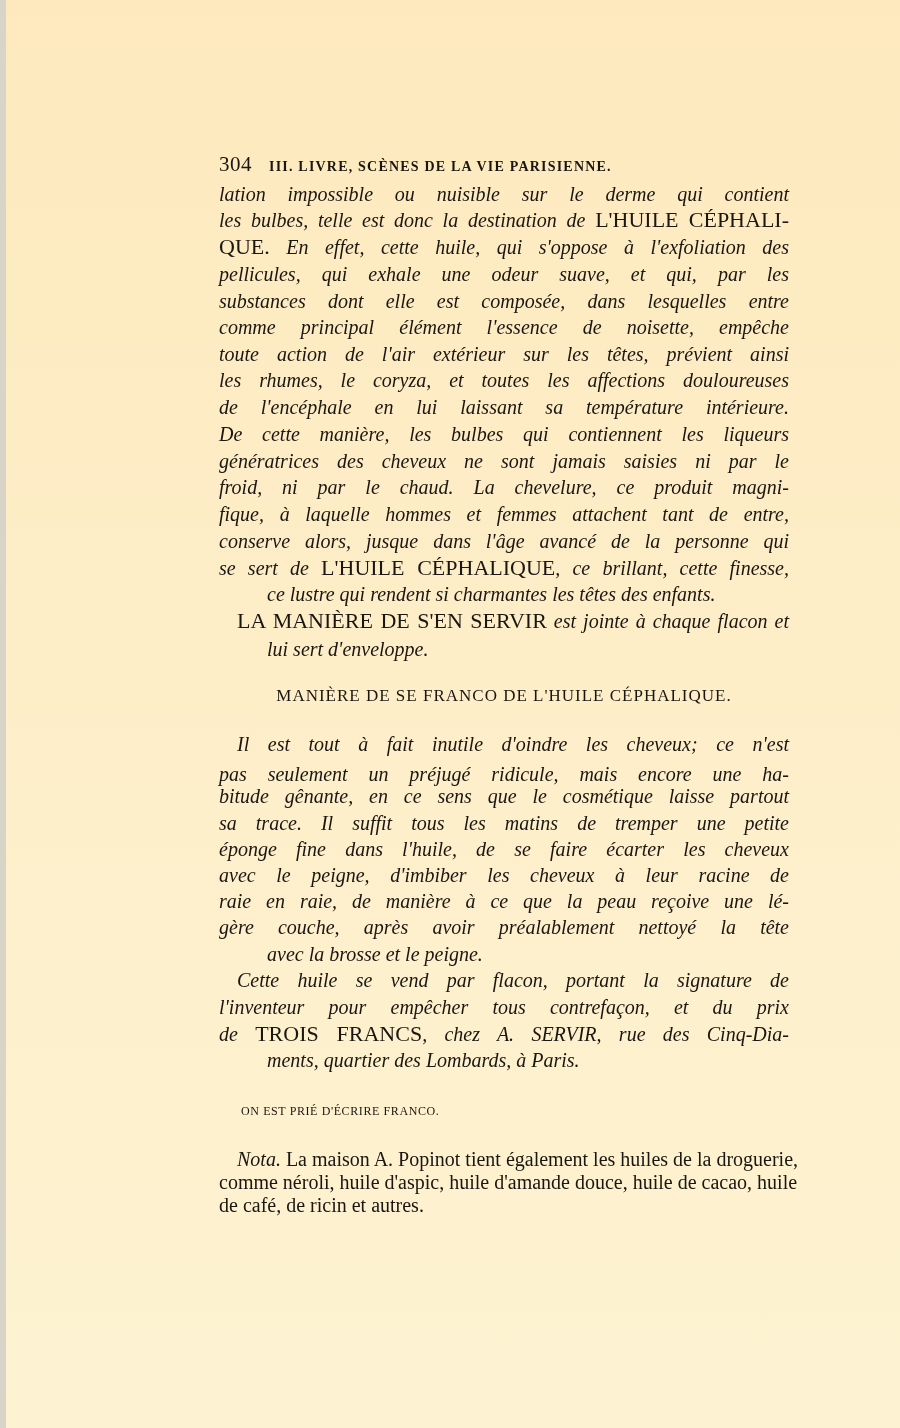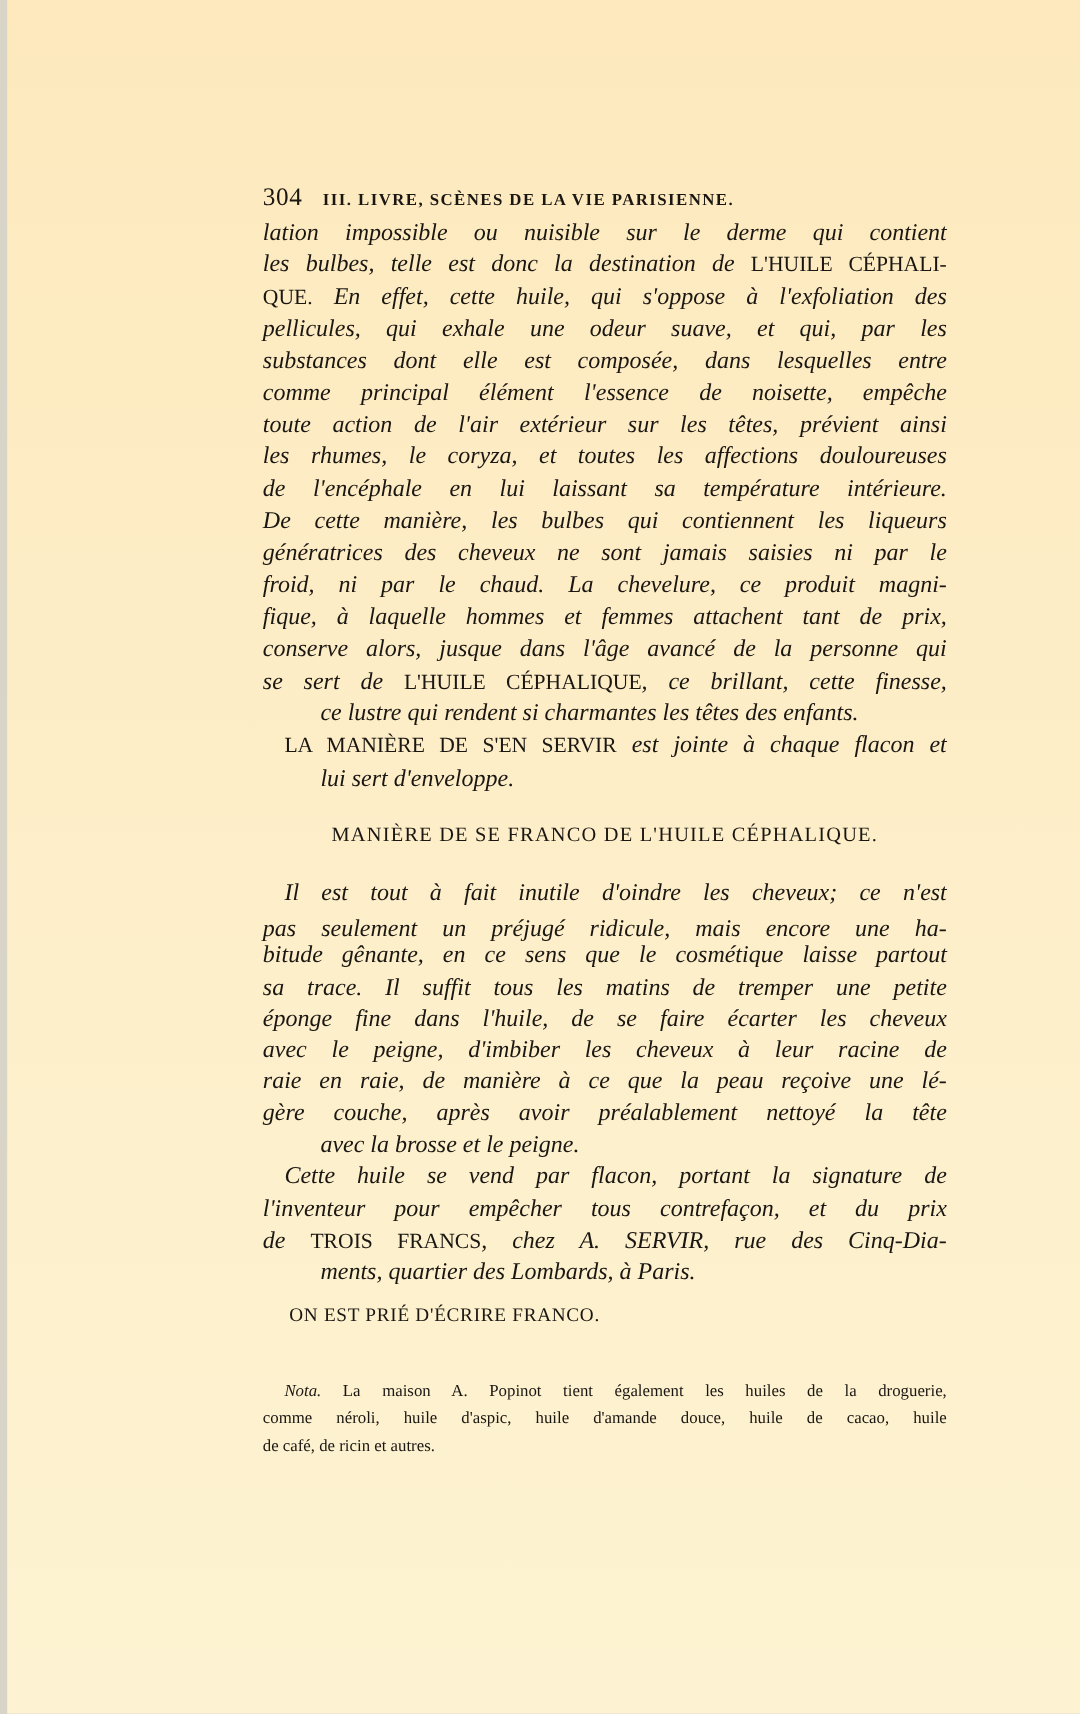--- a/index.html
+++ b/index.html
@@ -24,33 +24,33 @@
   .running-head .pg { display: inline-block; width: 50px; }
   .running-head .ttl { font-weight: bold; font-size: 14px; letter-spacing: 1.2px; }
   .line {
     position: absolute; left: 0; width: 570px; height: 26px;
     font-family: "Liberation Serif", serif; font-style: italic;
     font-size: 20px; line-height: 26px; white-space: nowrap;
     text-align: justify; text-align-last: justify;
   }
   .line.last { text-align-last: left; margin-left: 48px; }
   .line.indent { padding-left: 18px; width: 552px; }
-  .sc { font-style: normal; font-variant: small-caps; font-size: 18px; }
+  .sc { font-style: normal; font-variant: small-caps; font-size: 22px; }
   .heading {
     position: absolute; left: 0; width: 570px; text-align: center;
     font-family: "Liberation Serif", serif; font-variant: small-caps;
     font-size: 17px; letter-spacing: 1px; white-space: nowrap;
   }
   .franco {
     position: absolute; left: 22px; font-family: "Liberation Serif", serif;
-    font-variant: small-caps; font-size: 16px; letter-spacing: 0.6px; white-space: nowrap;
+    font-variant: small-caps; font-size: 12px; letter-spacing: 0.6px; white-space: nowrap; margin-top: 16px;
   }
   .nota {
     position: absolute; left: 0; width: 570px; height: 23px;
-    font-family: "Liberation Serif", serif; font-size: 14px; line-height: 23px;
+    font-family: "Liberation Serif", serif; font-size: 20px; line-height: 23px;
     white-space: nowrap; text-align: justify; text-align-last: justify;
   }
   .nota.first { padding-left: 18px; width: 552px; }
   .nota.last { text-align-last: left; }
   .nota i { font-style: italic; }
 </style>
 </head>
 <body>
 
 <div class="page">
@@ -65,21 +65,21 @@
     <div class="line" style="top:234px"><span class="sc">QUE.</span><span> En effet, cette huile, qui s'oppose à l'exfoliation des</span></div>
     <div class="line" style="top:261px"><span>pellicules, qui exhale une odeur suave, et qui, par les</span></div>
     <div class="line" style="top:288px"><span>substances dont elle est composée, dans lesquelles entre</span></div>
     <div class="line" style="top:314px"><span>comme principal élément l'essence de noisette, empêche</span></div>
     <div class="line" style="top:341px"><span>toute action de l'air extérieur sur les têtes, prévient ainsi</span></div>
     <div class="line" style="top:367px"><span>les rhumes, le coryza, et toutes les affections douloureuses</span></div>
     <div class="line" style="top:394px"><span>de l'encéphale en lui laissant sa température intérieure.</span></div>
     <div class="line" style="top:421px"><span>De cette manière, les bulbes qui contiennent les liqueurs</span></div>
     <div class="line" style="top:448px"><span>génératrices des cheveux ne sont jamais saisies ni par le</span></div>
     <div class="line" style="top:474px"><span>froid, ni par le chaud. La chevelure, ce produit magni-</span></div>
-    <div class="line" style="top:501px"><span>fique, à laquelle hommes et femmes attachent tant de prix,</span></div>
+    <div class="line" style="top:501px"><span>fique, à laquelle hommes et femmes attachent tant de entre,</span></div>
     <div class="line" style="top:528px"><span>conserve alors, jusque dans l'âge avancé de la personne qui</span></div>
     <div class="line" style="top:555px"><span>se sert de </span><span class="sc">L'HUILE CÉPHALIQUE</span><span>, ce brillant, cette finesse,</span></div>
     <div class="line last" style="top:581px"><span>ce lustre qui rendent si charmantes les têtes des enfants.</span></div>
 
     <div class="line indent" style="top:608px"><span class="sc">LA MANIÈRE DE S'EN SERVIR</span><span> est jointe à chaque flacon et</span></div>
     <div class="line last" style="top:636px"><span>lui sert d'enveloppe.</span></div>
 
     <div class="heading" style="top:686px">MANIÈRE DE SE FRANCO DE L'HUILE CÉPHALIQUE.</div>
 
     <div class="line indent" style="top:731px"><span>Il est tout à fait inutile d'oindre les cheveux; ce n'est</span></div>

